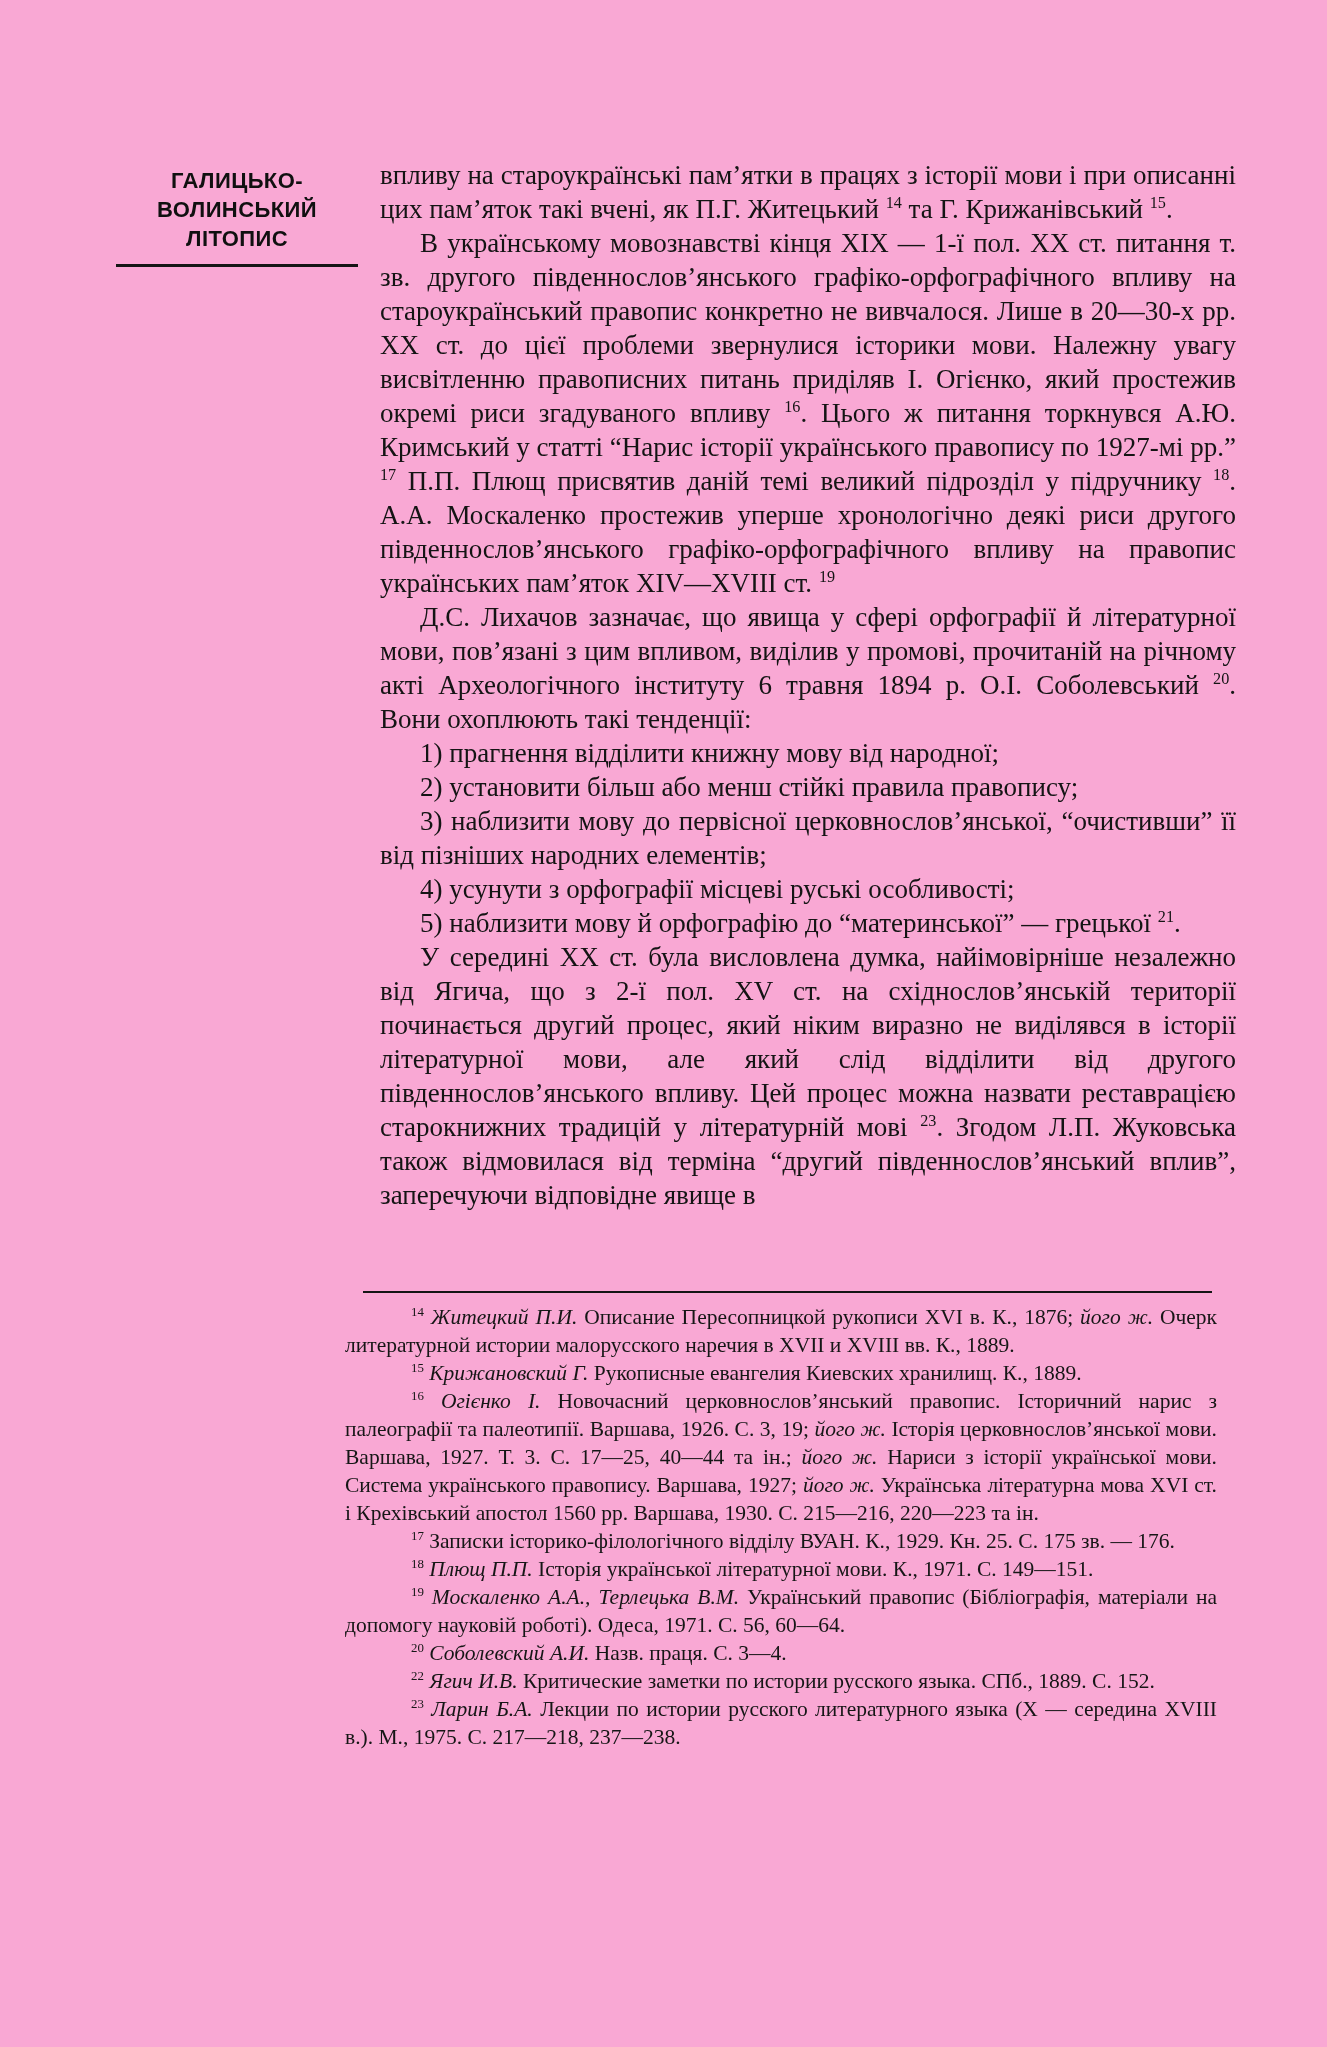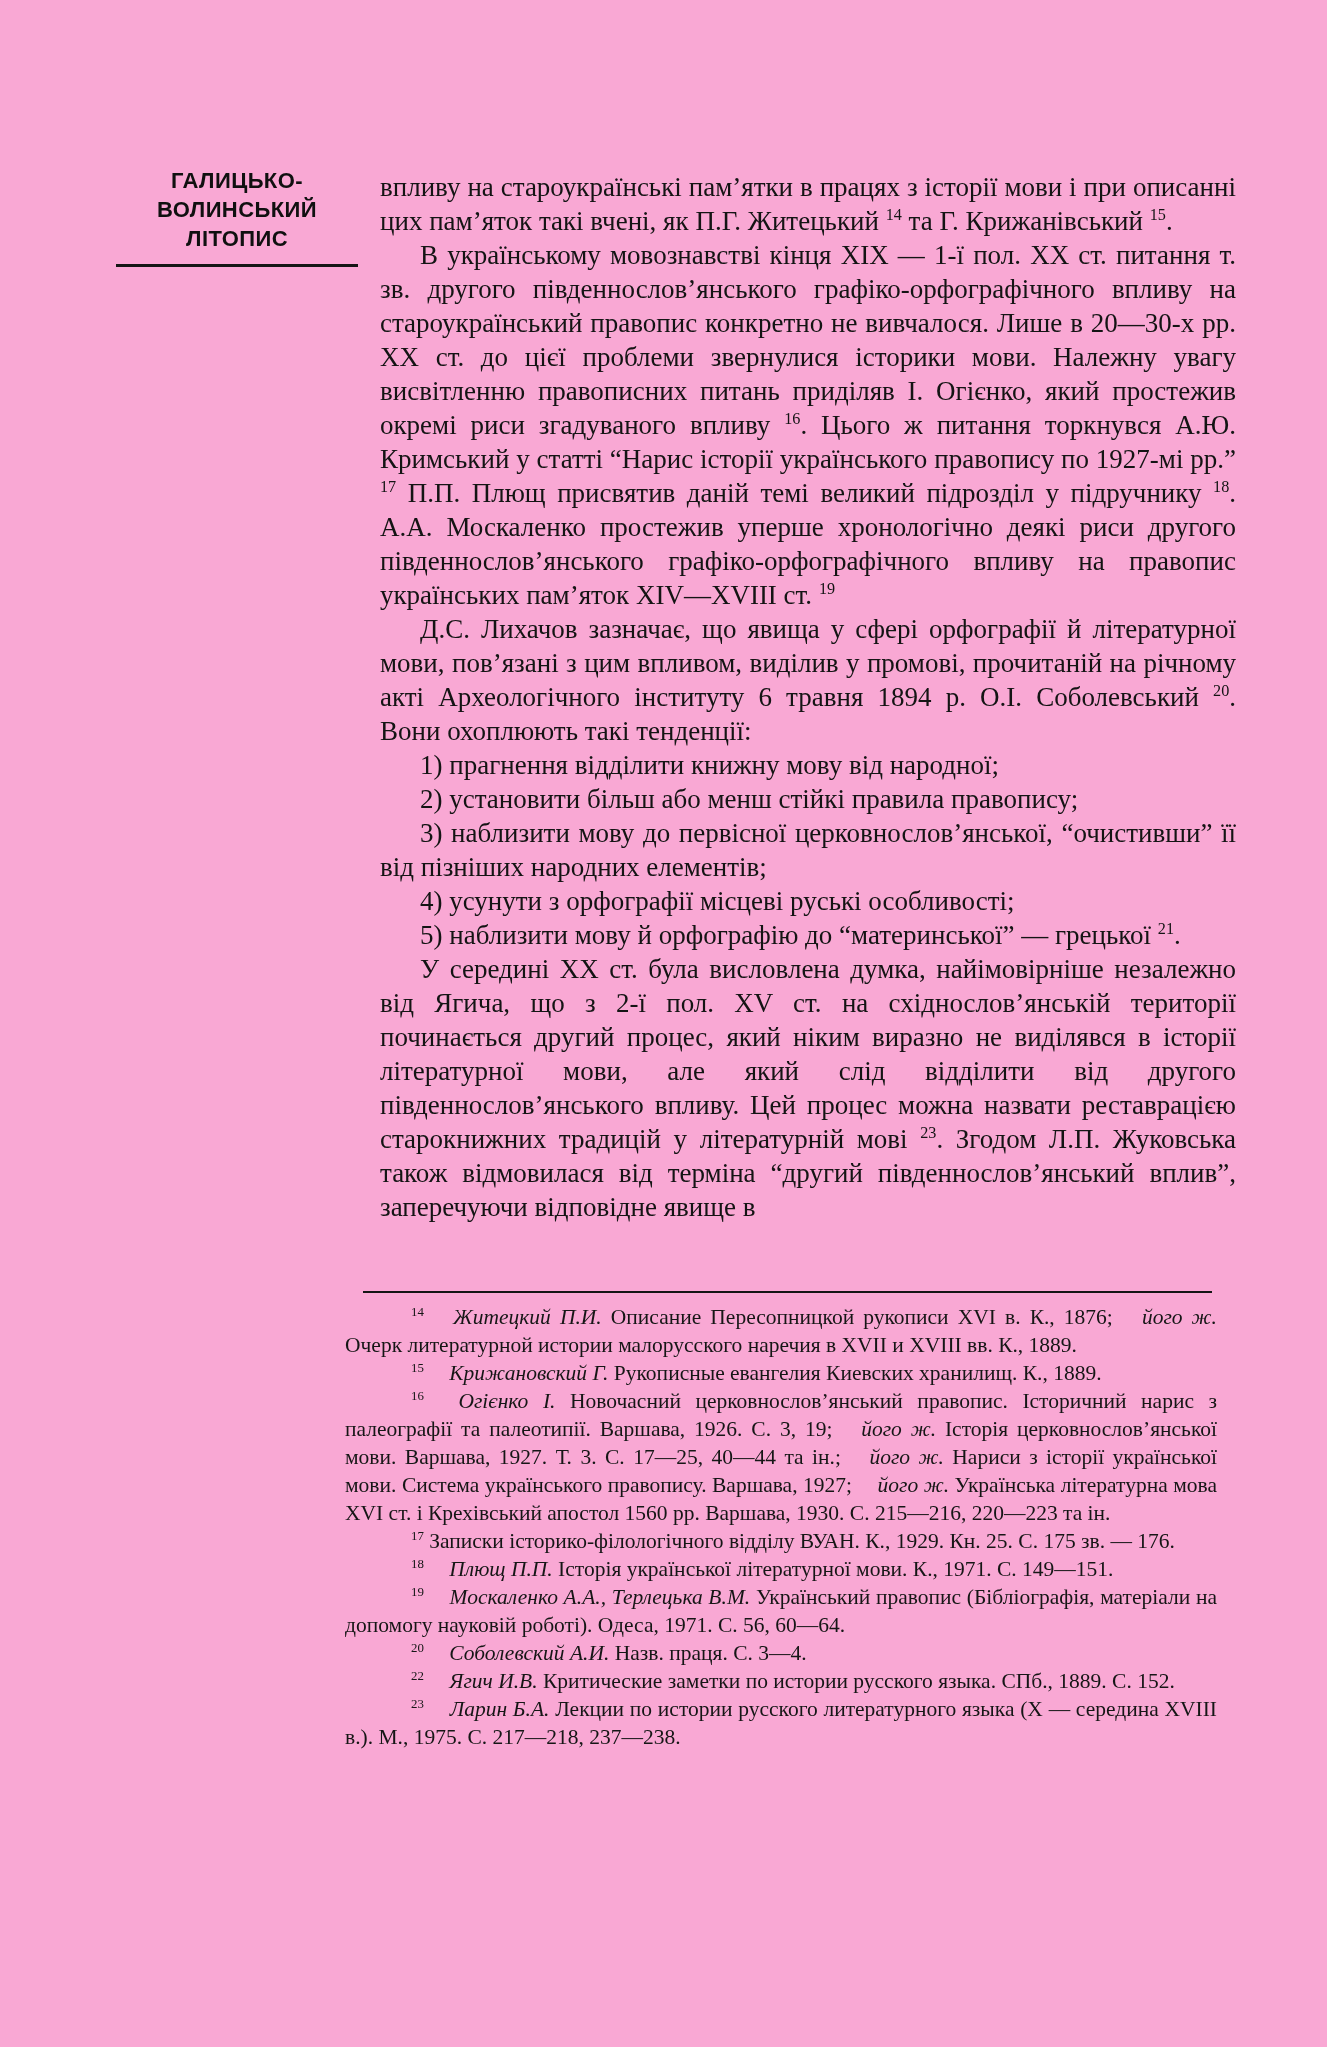--- a/index.html
+++ b/index.html
@@ -21,34 +21,33 @@
   .margin-rule { border:0; border-top:3px solid #151515; margin:11px 0 4px 0; }
   .page-number {
     font-family:"Liberation Serif", serif;
     font-weight:700; font-style:italic; font-size:42px; line-height:46px; color:#101010;
   }
   
   .body-text {
     position:absolute; left:380px; top:158px; width:856px;
     font-size:27px; line-height:34px; text-align:justify;
     color:#141414;
-    margin-top:12px;
   }
   .para { margin:0; }
   .para.indent { text-indent:40px; }
   sup.ref { font-size:0.60em; vertical-align:super; line-height:0; letter-spacing:0; }
   
   .footnotes-rule { position:absolute; left:363px; top:1291px; width:849px; border:0; border-top:2.5px solid #151515; margin:0; }
   .footnotes {
     position:absolute; left:345px; top:1303px; width:872px;
     font-size:21.5px; line-height:28px; text-align:justify;
     color:#161616;
   }
   .footnote { margin:0; text-indent:66px; }
-  .footnote em, .body-text em { font-style:italic;margin-left:20px; }
+  .footnote em, .body-text em { font-style:italic; }
 </style>
 </head>
 <body>
 
 <div class="page">
 
   <aside class="margin-header">
     <div class="chapter-title">
       <div>ГАЛИЦЬКО-</div>
       <div>ВОЛИНСЬКИЙ</div>

